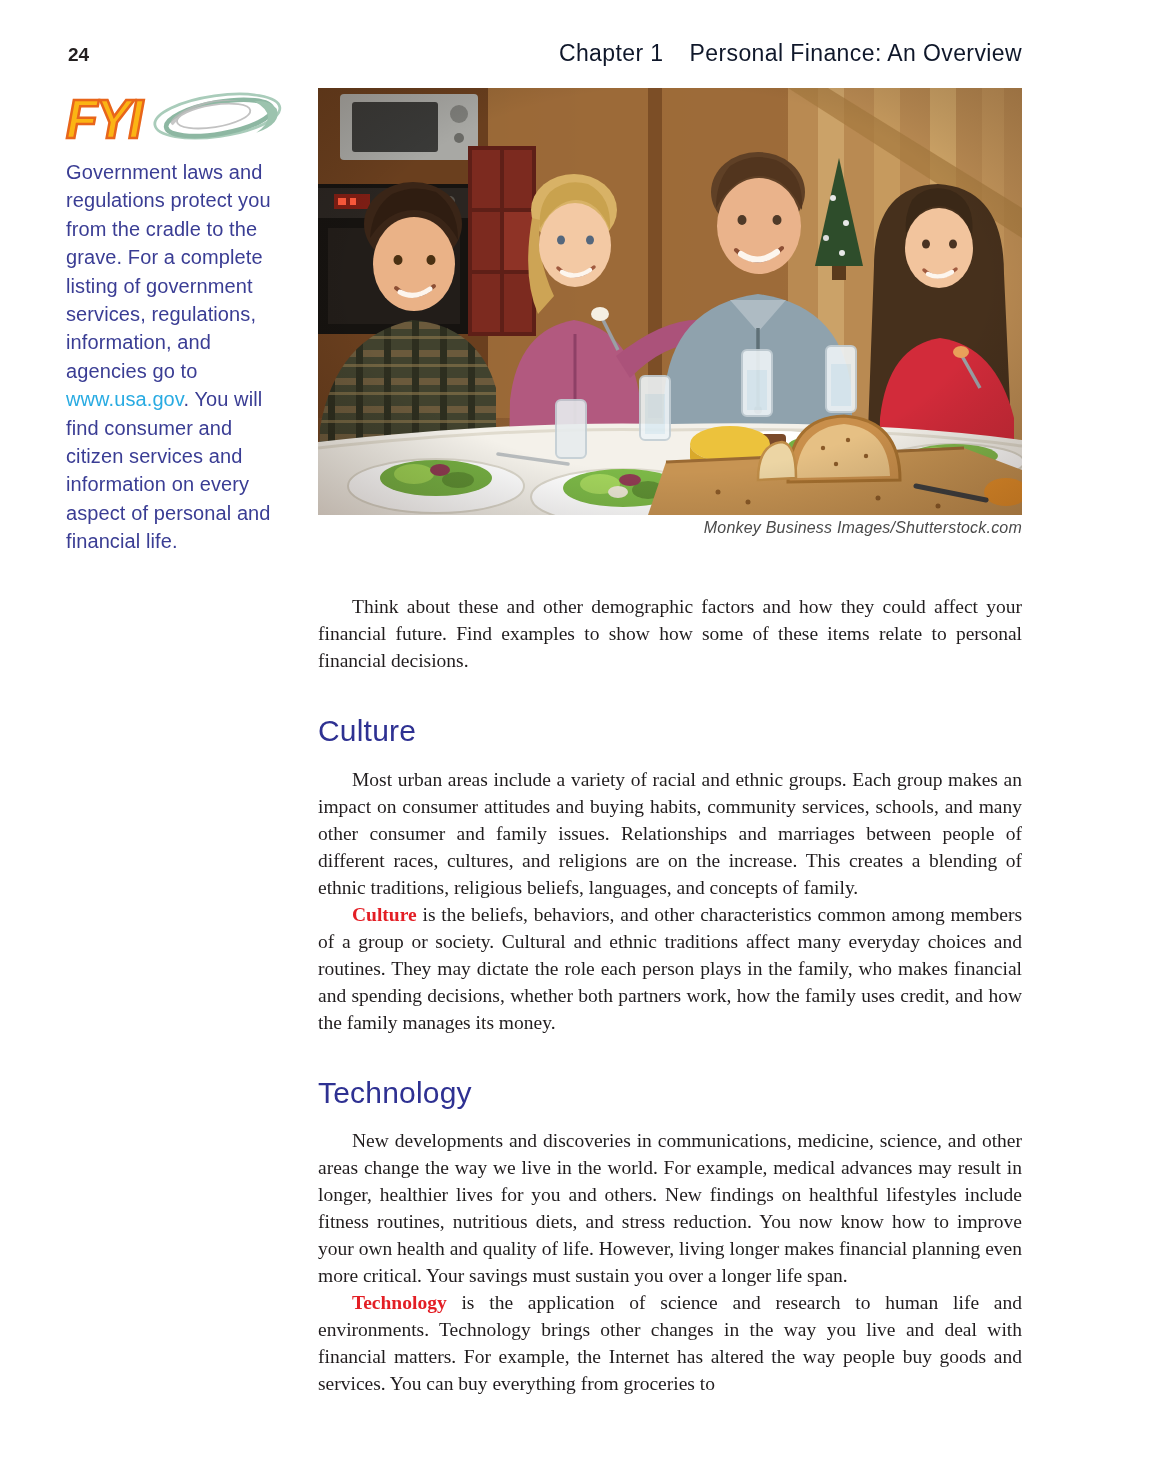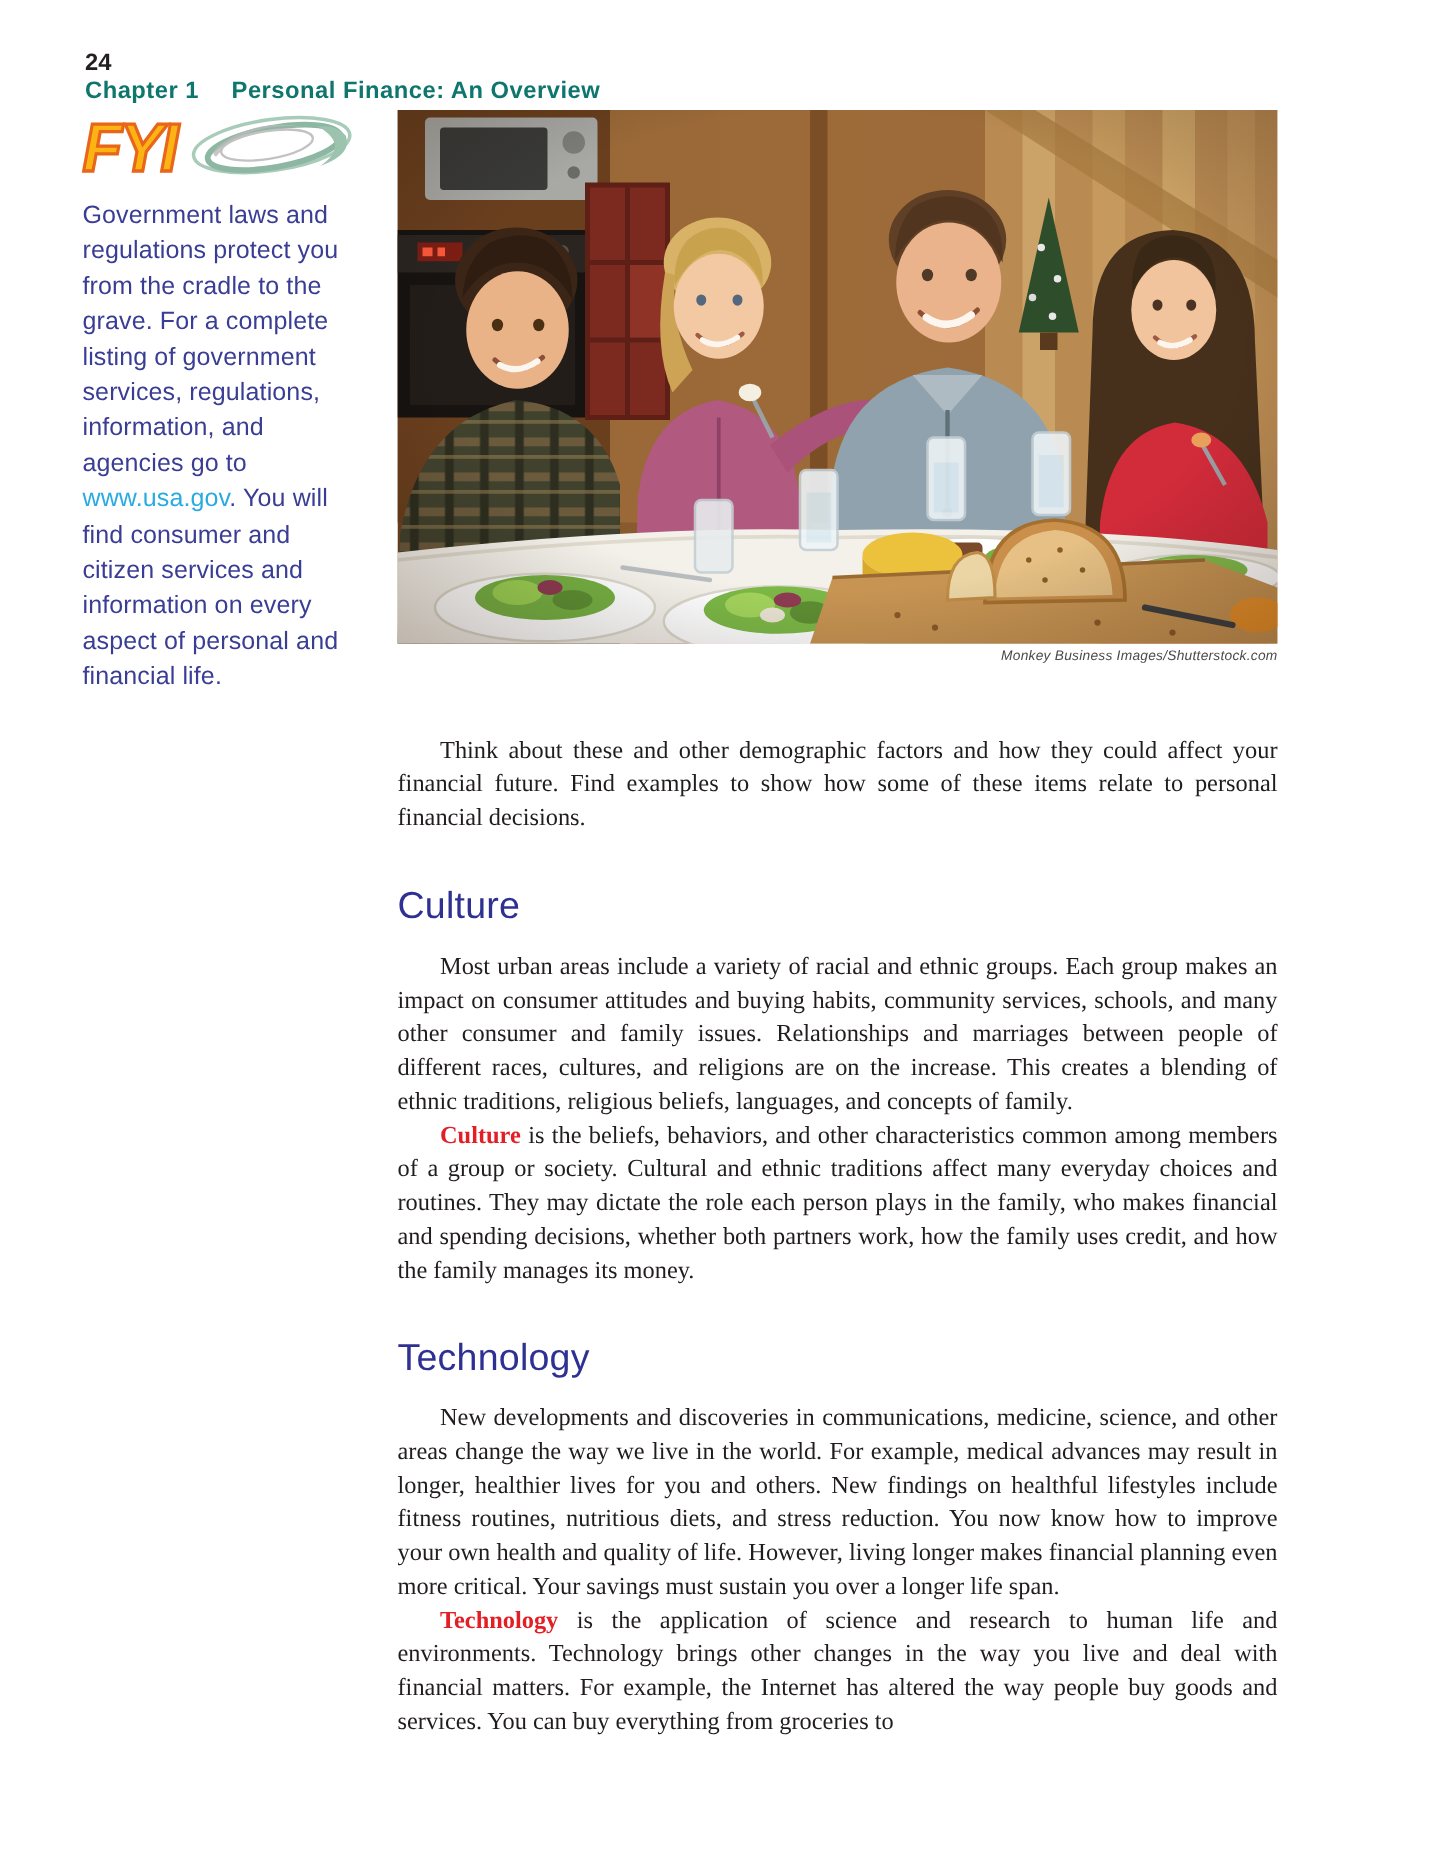--- a/index.html
+++ b/index.html
@@ -2,24 +2,24 @@
 <html><head>
 <meta charset="utf-8">
 <style>
   html,body{margin:0;padding:0;}
   body{
     width:1156px;height:1479px;background:#ffffff;position:relative;
     font-family:"Liberation Sans",sans-serif;color:#231f20;overflow:hidden;
   }
   .page-header{
     position:absolute;top:40px;left:68px;right:134px;
-    display:flex;justify-content:space-between;align-items:baseline;flex-direction:column;
+    display:flex;justify-content:space-between;align-items:baseline;
   }
   .page-number{font-weight:bold;font-size:19px;color:#231f20;}
-  .running-head{font-size:19px;color:#0f766e;letter-spacing:.4px;font-weight:bold;}
+  .running-head{font-size:23px;color:#0f172a;letter-spacing:.4px;}
   .running-head .chap{margin-right:26px;}
 
   
   .sidebar{position:absolute;left:66px;top:88px;width:218px;}
   .fyi-row{display:flex;align-items:center;height:62px;margin-bottom:8px;}
   .fyi-word{
     font-family:"Liberation Sans",sans-serif;font-weight:bold;font-style:italic;
     font-size:52px;line-height:1;color:#FBB414;
     -webkit-text-stroke:2.5px #E8651A;letter-spacing:-2px;
     transform:scaleY(1.05);
@@ -27,21 +27,21 @@
   .fyi-swirl{margin-left:4px;margin-top:-4px;}
   .sidebar-note{
     font-size:20px;line-height:1.42;color:#3A3D94;letter-spacing:.1px;
   }
   .sidebar-note a{color:#29ABE2;text-decoration:none;cursor:pointer;}
 
   
   .main-col{position:absolute;left:318px;top:88px;width:704px;}
   .photo-frame{width:704px;height:427px;display:block;}
   .photo-credit{
-    text-align:right;font-style:italic;font-size:11px;color:#4a4a4a;
+    text-align:right;font-style:italic;font-size:16px;color:#4a4a4a;
     margin-top:4px;letter-spacing:.2px;
   }
   .photo-caption{
     font-size:18px;color:#4c4c4e;margin-top:8px;letter-spacing:.3px;
   }
   .bodycopy{
     font-family:"Liberation Serif",serif;font-size:19.5px;line-height:1.385;
     text-align:justify;color:#211d1e;
   }
   .bodycopy p{margin:0;text-indent:34px;}

